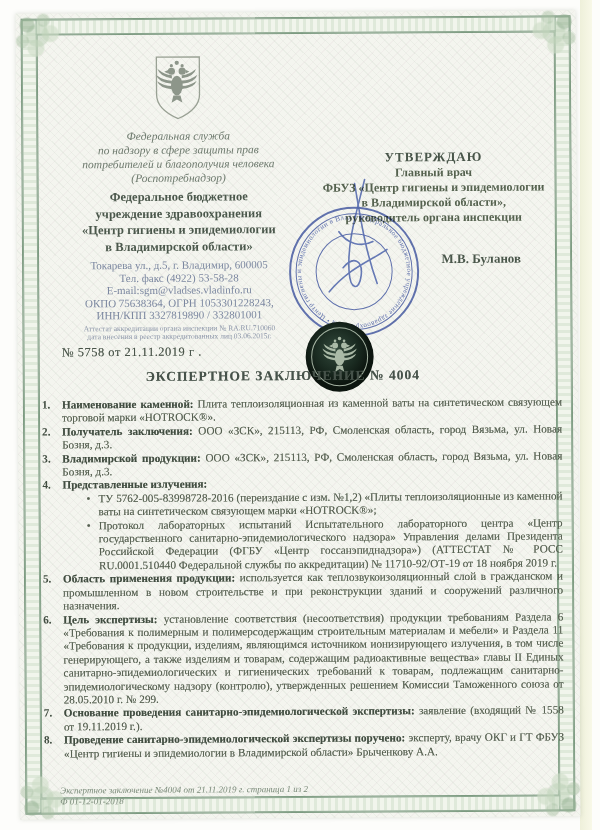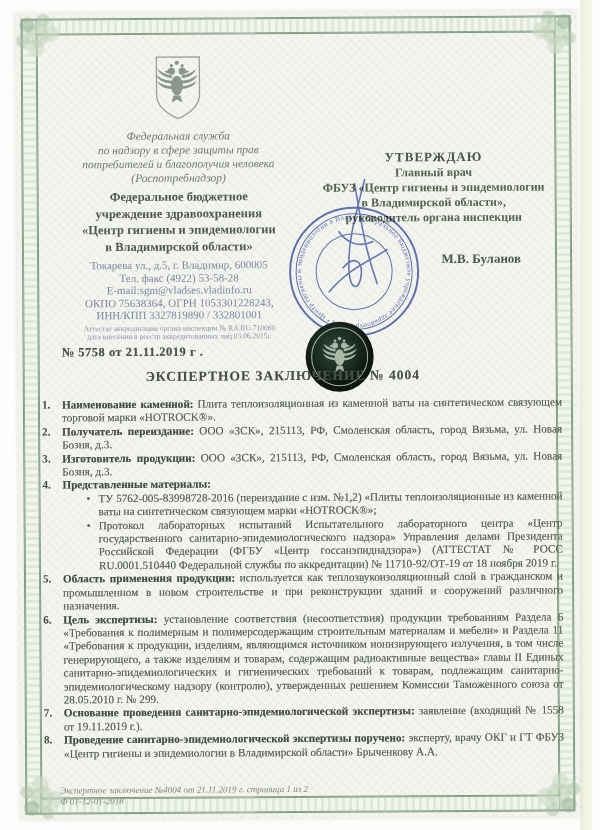--- a/index.html
+++ b/index.html
@@ -64,21 +64,21 @@
     position:absolute;left:292px;top:138px;width:250px;text-align:center;color:#4d594e;
   }
   .approve{font-weight:bold;font-size:13px;letter-spacing:1px;color:#49564a;}
   .appr-line{font-size:12px;line-height:15px;font-weight:bold;color:#55624f;}
   .appr-name{font-weight:bold;font-size:13px;margin-top:26px;text-align:right;padding-right:38px;color:#4a574b;}
 
   .stamp{position:absolute;left:252px;top:160px;width:170px;height:180px;
     opacity:.85;mix-blend-mode:multiply;}
   .emblem{position:absolute;left:286px;top:308px;}
 
-  .doc-number{position:absolute;left:44px;top:332px;font-weight:bold;font-size:12.5px;color:#49544a;letter-spacing:.5px;}
+  .doc-number{position:absolute;left:44px;top:332px;font-weight:normal;font-size:12.5px;color:#49544a;letter-spacing:.5px;}
   .doc-title{position:absolute;left:0;right:30px;top:356px;text-align:center;
     font-weight:bold;font-size:13.5px;letter-spacing:1px;color:#46524a;}
 
   .items{position:absolute;left:24px;right:16px;top:385px;color:#58635399;}
   .item{display:flex;font-size:11.2px;line-height:13.4px;color:#566051;}
   .item .num{flex:0 0 20px;font-weight:bold;color:#414d41;}
   .item .body{flex:1;text-align:justify;}
   .item .lbl{font-weight:bold;color:#414d41;}
   .bullets{margin:0;padding:0 0 0 24px;list-style:none;}
   .bullets li{position:relative;padding-left:12px;text-align:justify;}
@@ -202,30 +202,30 @@
   <div class="doc-number txt">№ 5758   от 21.11.2019 г .</div>
   <div class="doc-title txt">ЭКСПЕРТНОЕ ЗАКЛЮЧЕНИЕ № 4004</div>
 
   <div class="items">
     <div class="item">
       <span class="num">1.</span>
       <span class="body txt"><span class="lbl">Наименование каменной:</span> <span>Плита теплоизоляционная из каменной  ваты  на синтетическом связующем торговой марки «HOTROCK®».</span></span>
     </div>
     <div class="item">
       <span class="num">2.</span>
-      <span class="body txt"><span class="lbl">Получатель  переиздание:</span> <span>ООО  «ЗСК»,  215113,  РФ,  Смоленская область,  город Вязьма,  ул. Новая Бозня, д.3.</span></span>
+      <span class="body txt"><span class="lbl">Получатель  заключения:</span> <span>ООО  «ЗСК»,  215113,  РФ,  Смоленская область,  город Вязьма,  ул. Новая Бозня, д.3.</span></span>
     </div>
     <div class="item">
       <span class="num">3.</span>
-      <span class="body txt"><span class="lbl">Изготовитель  продукции:</span> <span>ООО «ЗСК», 215113, РФ, Смоленская область, город Вязьма, ул. Новая Бозня, д.3.</span></span>
+      <span class="body txt"><span class="lbl">Владимирской  продукции:</span> <span>ООО «ЗСК», 215113, РФ, Смоленская область, город Вязьма, ул. Новая Бозня, д.3.</span></span>
     </div>
     <div class="item">
       <span class="num">4.</span>
       <span class="body txt">
-        <span class="lbl">Представленные материалы:</span>
+        <span class="lbl">Представленные излучения:</span>
         <ul class="bullets">
           <li>ТУ 5762-005-83998728-2016 (переиздание с изм. №1,2) «Плиты теплоизоляционные из каменной ваты на синтетическом связующем марки «HOTROCK®»;</li>
           <li>Протокол лабораторных испытаний Испытательного лабораторного центра «Центр государственного санитарно-эпидемиологического надзора» Управления делами Президента Российской Федерации (ФГБУ «Центр  госсанэпиднадзора») (АТТЕСТАТ №  РОСС RU.0001.510440 Федеральной службы по аккредитации) № 11710-92/ОТ-19 от 18 ноября 2019 г.</li>
         </ul>
       </span>
     </div>
     <div class="item">
       <span class="num">5.</span>
       <span class="body txt"><span class="lbl">Область  применения  продукции:</span> <span>используется  как  теплозвукоизоляционный  слой  в гражданском и промышленном в новом строительстве и при реконструкции зданий и сооружений различного назначения.</span></span>
     </div>

